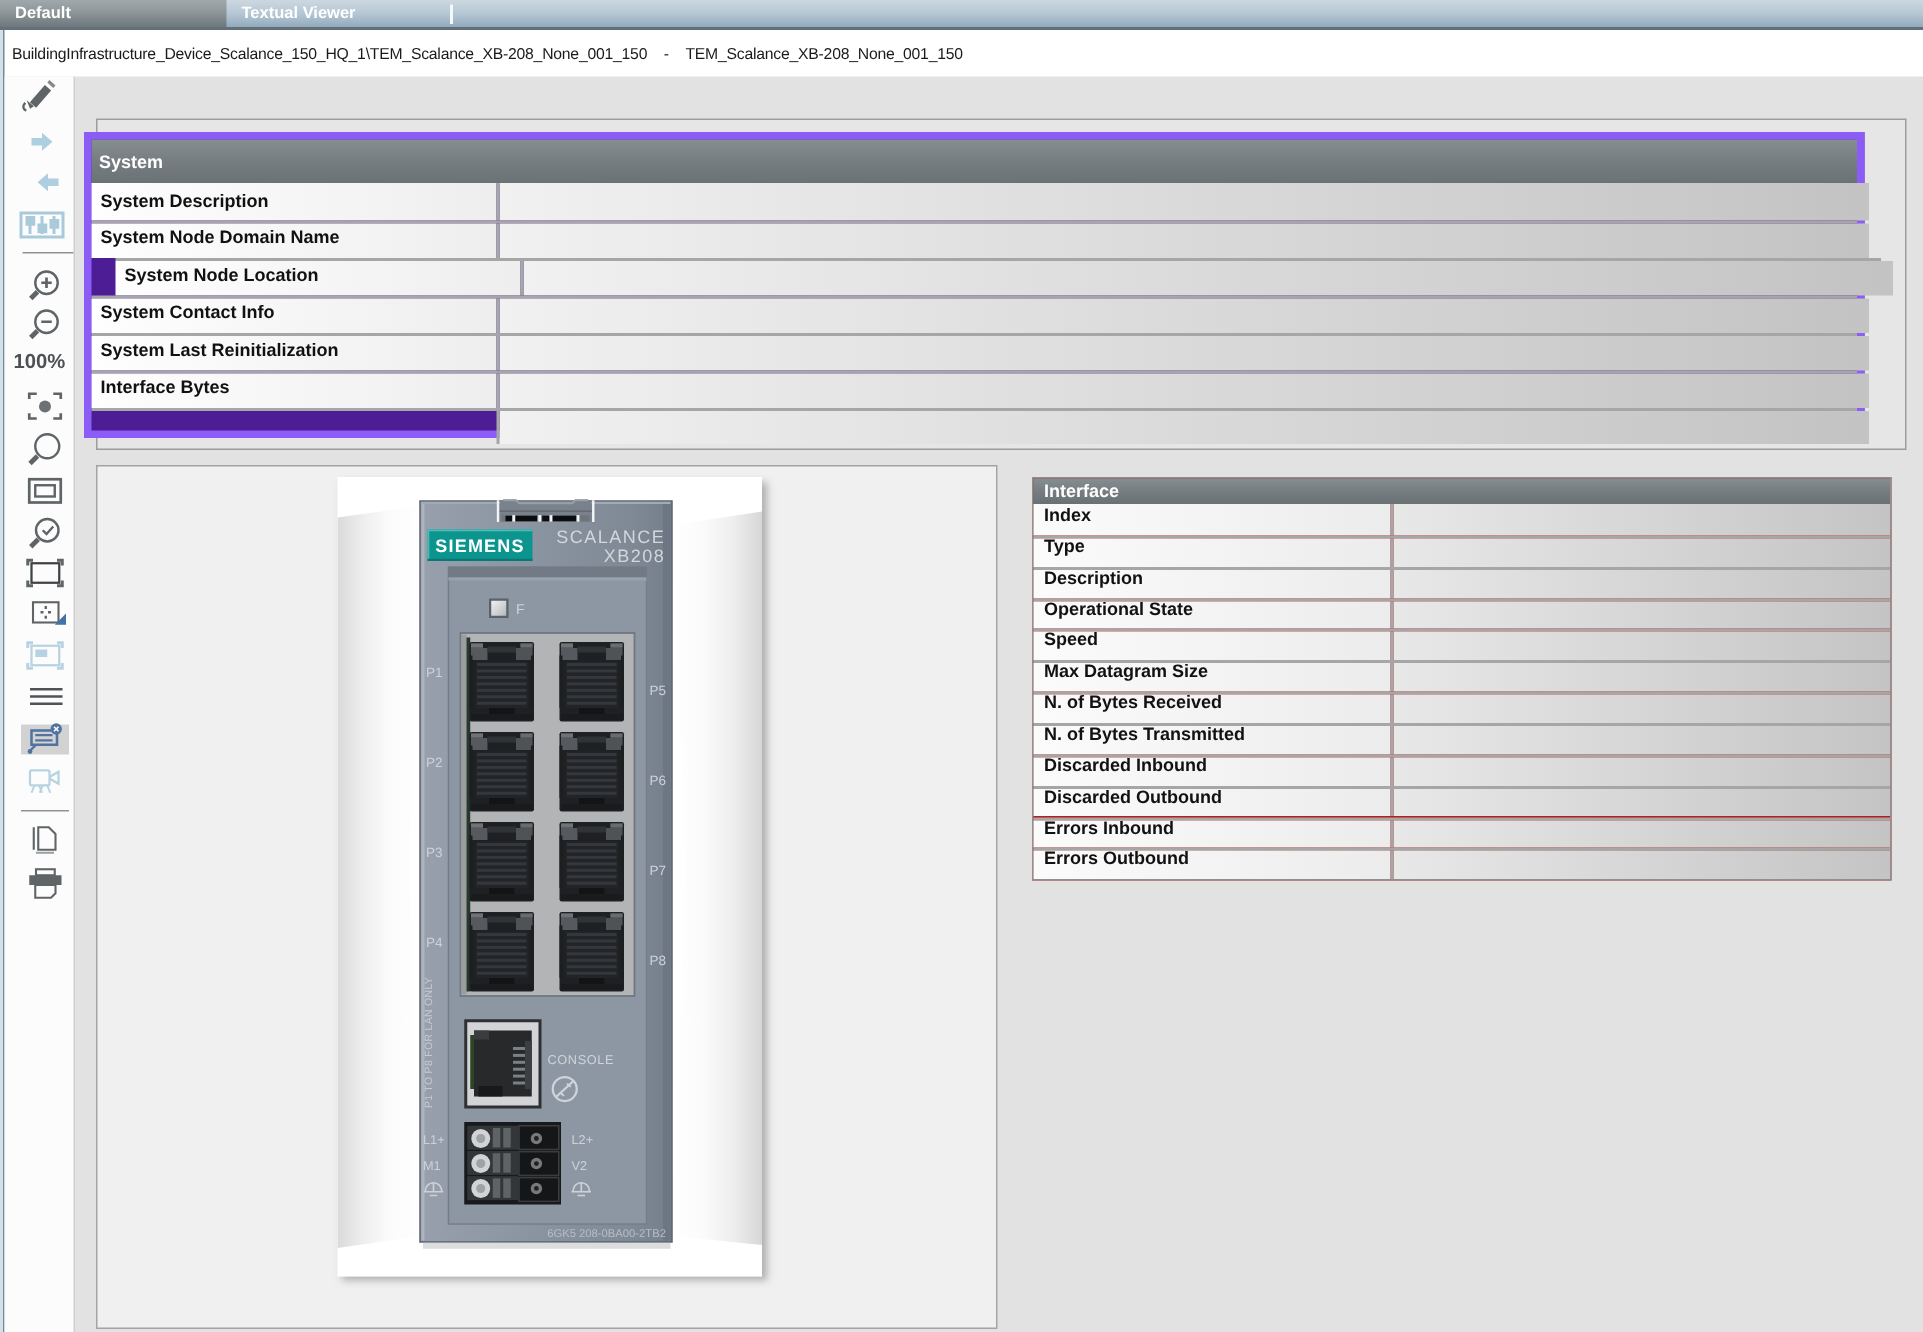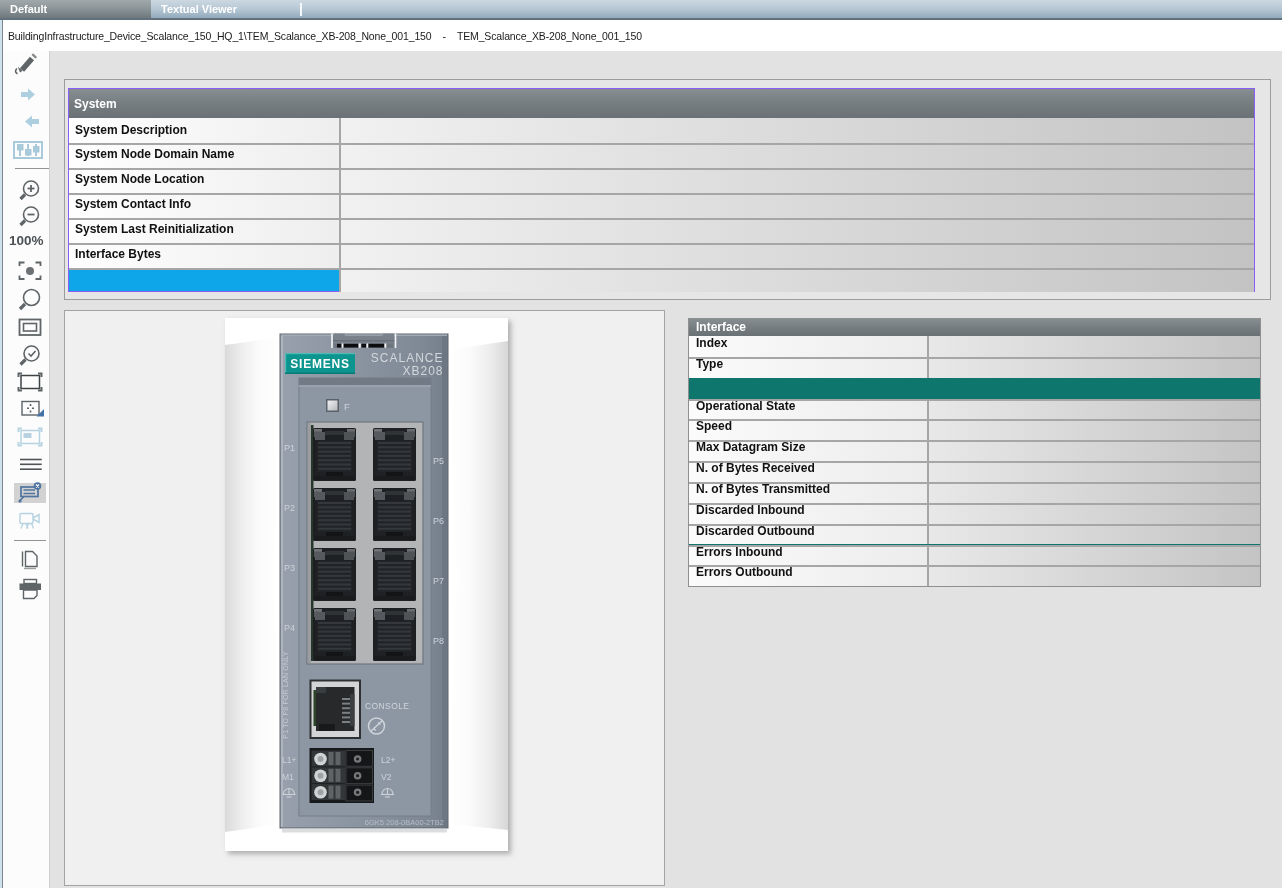--- a/index.html
+++ b/index.html
@@ -36,32 +36,32 @@
 #commentbg { left:11px; top:432px; width:32px; height:20px; background:#d2d2d2; position:absolute; }
 
 
 #syspanel { left:64px; top:79px; width:1207px; height:221px; background:#e6e6e6; border:1px solid #9c9c9c; }
 .tblhead { color:#fff; font-weight:bold; font-size:12px;
   background:linear-gradient(180deg,#878e92 0%,#767d81 50%,#6a7175 100%); }
 .row { position:absolute; width:100%; border-top:2px solid #a6a6a6; }
 .lbl { position:absolute; left:0; top:0; height:100%; font-weight:bold; font-size:12px; color:#111;
   background:linear-gradient(90deg,#fefefe 0%,#eeeeee 100%); padding-left:6px; }
 .val { position:absolute; top:0; height:100%; }
-#systable { left:68px; top:88px; width:1187px; height:204px; border:1px solid #8b5cf6; background:#0ea5e9; }
+#systable { left:56px; top:88px; width:1187px; height:204px; border:5px solid #8b5cf6; background:#4c1d95; }
 #systable .tblhead { position:absolute; left:0; top:0; width:100%; height:30px; line-height:30px; padding-left:5px; }
 #systable .row { height:24.7px; }
 #systable .lbl { width:270px; line-height:19px; }
 #systable .val { left:270px; width:915px; background:linear-gradient(90deg,#f1f1f1 0%,#c3c3c3 100%); border-left:2px solid #a6a6a6; }
 
 
 #devpanel { left:64px; top:310px; width:601px; height:576px; background:#f0f0f0; border:1px solid #a3a3a3; }
 #imgarea { left:225px; top:318px; width:283px; height:533px; background:#fff; box-shadow:3px 3px 5px rgba(110,110,110,0.5); }
 
 
-#iftable { left:688px; top:318px; width:573px; height:269px; border:1px solid #8f8f8f; background:#0f766e; }
+#iftable { left:688px; top:318px; width:573px; height:269px; border:1px solid #8f8f8f; background:#b91c1c; }
 #iftable .tblhead { position:absolute; left:0; top:0; width:100%; height:17px; line-height:17px; padding-left:7px; font-size:12px; }
 #iftable .row { height:20.85px; }
 #iftable .lbl { width:238px; line-height:10px; padding-left:7px; background:linear-gradient(90deg,#fbfbfb 0%,#ececec 100%); }
 #iftable .val { left:238px; width:333px; background:linear-gradient(90deg,#e8e8e8 0%,#c4c4c4 100%); border-left:2px solid #a6a6a6; }
 </style>
 </head>
 <body>
 
 <div class="abs" id="tabbar"></div>
 <div class="abs" id="tab-default">Default</div>
@@ -208,21 +208,21 @@
 <div class="abs" id="systable">
   <div class="tblhead">System</div>
   <div class="row" style="top:29px; border-top:none;">
       <div class="lbl" style="line-height:25px;">System Description</div>
       <div class="val" style="border-top:none;"></div>
     </div>
   <div class="row" style="top:54px;">
       <div class="lbl">System Node Domain Name</div>
       <div class="val"></div>
     </div>
-  <div class="row" style="top:79px;">
+  <div class="row" style="top:79px;margin-left:16px;">
       <div class="lbl">System Node Location</div>
       <div class="val"></div>
     </div>
   <div class="row" style="top:104px;">
       <div class="lbl">System Contact Info</div>
       <div class="val"></div>
     </div>
   <div class="row" style="top:129px;">
       <div class="lbl">System Last Reinitialization</div>
       <div class="val"></div>
@@ -428,20 +428,24 @@
 <div class="abs" id="iftable">
   <div class="tblhead">Interface</div>
   <div class="row" style="top:17px; border-top:none;">
       <div class="lbl" style="line-height:14px;">Index</div>
       <div class="val"></div>
     </div>
   <div class="row" style="top:37.85px;">
       <div class="lbl">Type</div>
       <div class="val"></div>
     </div>
+  <div class="row" style="top:58.7px;">
+      <div class="lbl">Description</div>
+      <div class="val"></div>
+    </div>
   <div class="row" style="top:79.55px;">
       <div class="lbl">Operational State</div>
       <div class="val"></div>
     </div>
   <div class="row" style="top:100.4px;">
       <div class="lbl">Speed</div>
       <div class="val"></div>
     </div>
   <div class="row" style="top:121.25px;">
       <div class="lbl">Max Datagram Size</div>

